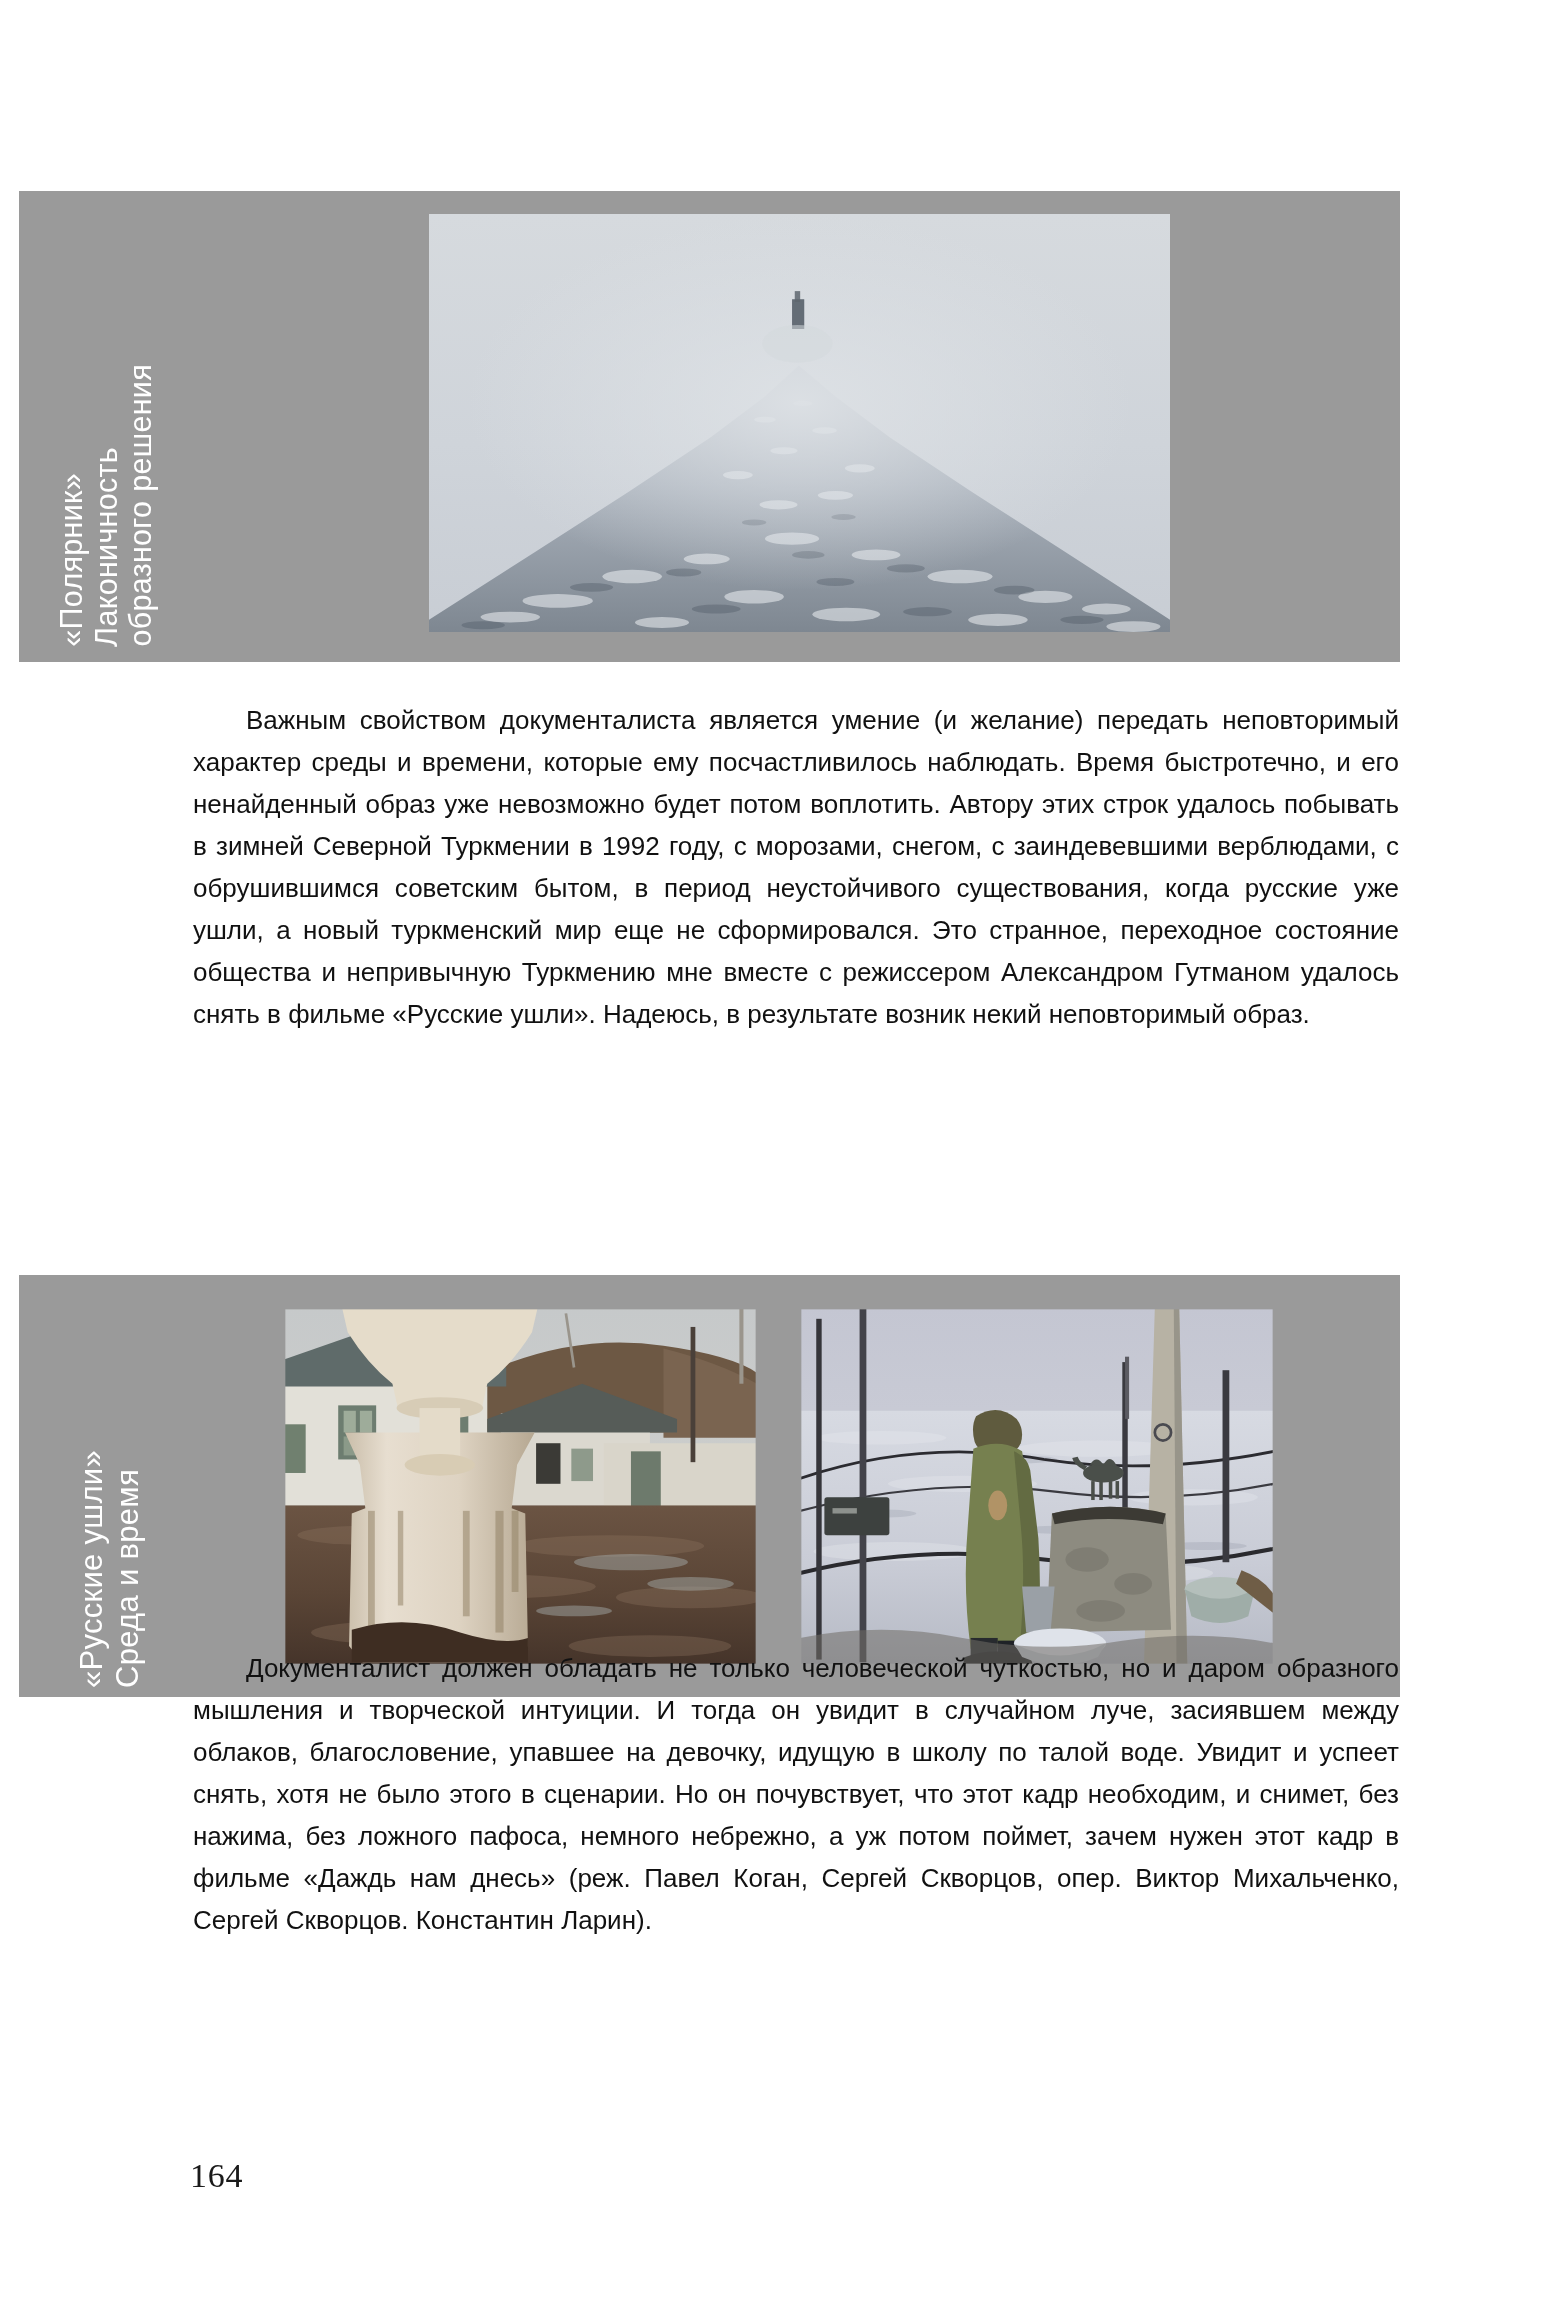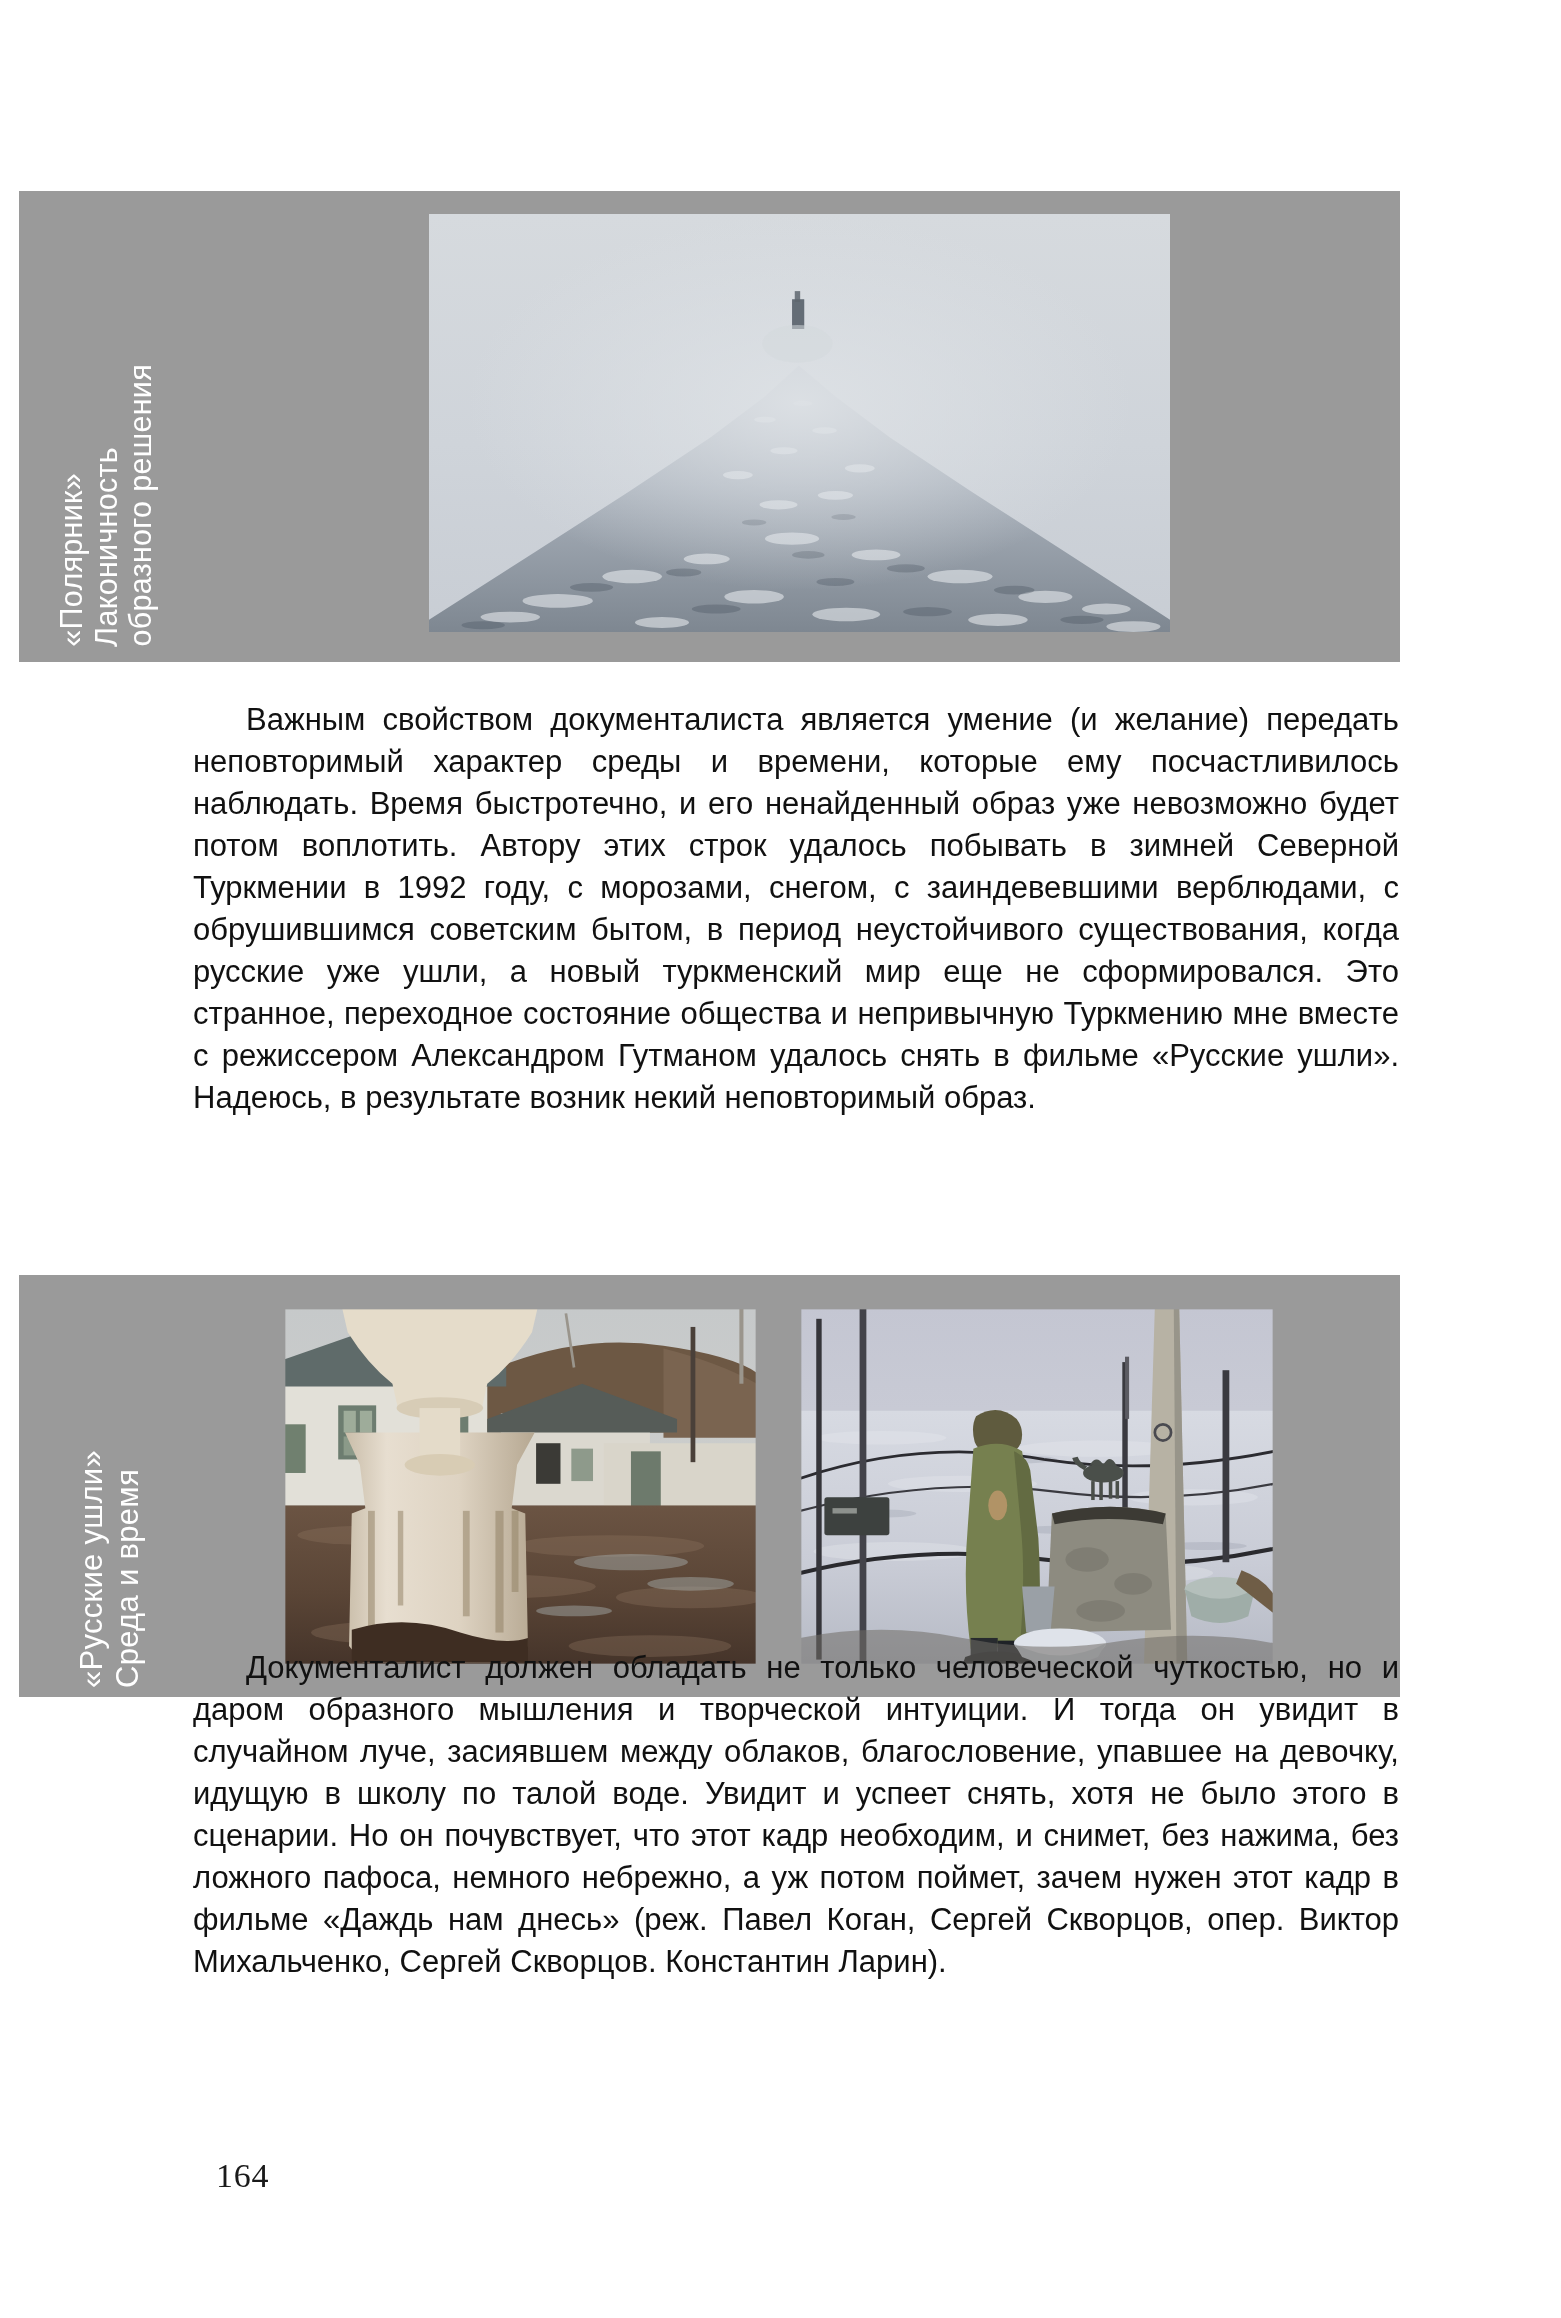--- a/index.html
+++ b/index.html
@@ -106,21 +106,21 @@
     width: 474px;
     height: 357px;
   }
   .photo svg { display: block; width: 100%; height: 100%; }
 
   
   .body-text {
     position: absolute;
     color: #111111;
     font-family: "Liberation Sans", sans-serif;
-    font-size: 31px;
+    font-size: 26px;
     line-height: 42px;
     text-align: justify;
     text-justify: inter-word;
     text-indent: 53px;
     hyphens: manual;
   }
   #para-1 {
     left: 193px;
     top: 699px;
     width: 1206px;
@@ -133,21 +133,20 @@
 
   
   #page-number {
     position: absolute;
     left: 190px;
     top: 2157px;
     font-family: "Liberation Serif", serif;
     font-size: 34px;
     color: #1a1a1a;
     letter-spacing: 0.7px;
-    margin-left: 26px;
   }
 </style>
 </head>
 <body>
 
 <div class="page">
 
   <div class="figure-band" id="band-polar"></div>
 
   <div id="caption-polar-wrap">

